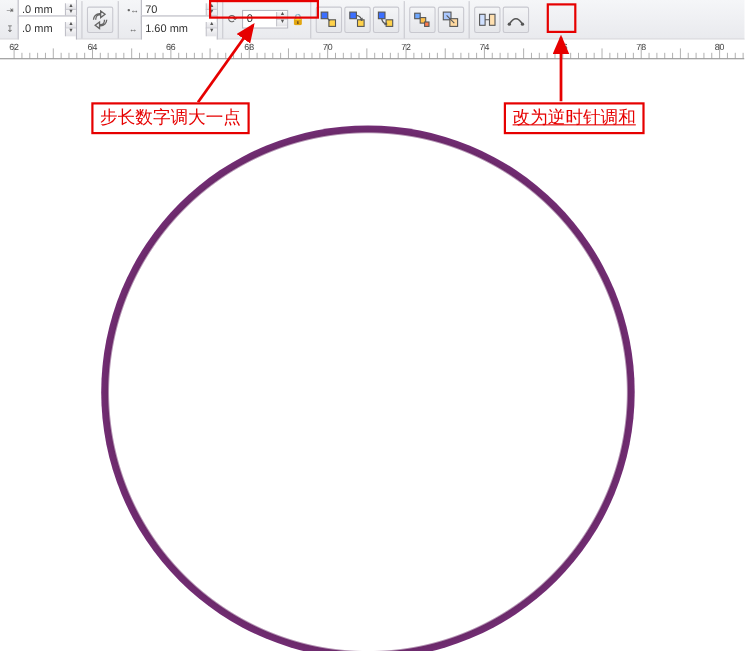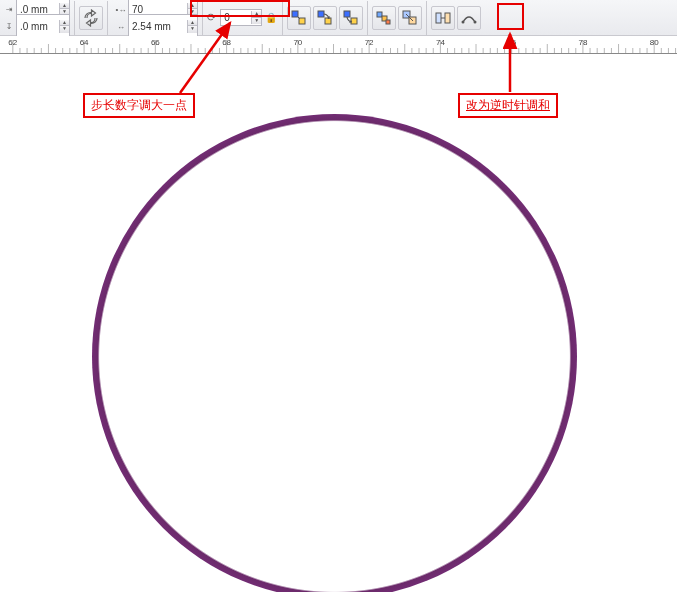--- a/index.html
+++ b/index.html
@@ -130,21 +130,21 @@
     position: absolute;
     border-radius: 50%;
   }
   
   .arrow { position: absolute; pointer-events: none; }
   .callout {
     position: absolute;
     border: 2px solid #e60000;
     background: rgba(255,255,255,0.7);
     color: #e60000;
-    font-size: 12px;
+    font-size: 16px;
     padding: 2px 6px;
     white-space: nowrap;
   }
 </style>
 </head>
 <body>
 
 <div class="toolbar">
 
   <div class="grp">
@@ -189,21 +189,21 @@
           <span class="val">70</span>
           <span class="spin">
               <span>▲</span>
               <span>▼</span>
             </span>
         </div>
       </div>
       <div class="field">
         <span class="ico">↔</span>
         <div class="numbox wide">
-          <span class="val">2.54 mm</span>
+          <span class="val">1.60 mm</span>
           <span class="spin">
               <span>▲</span>
               <span>▼</span>
             </span>
         </div>
       </div>
     </div>
   </div>
 
   <div class="grp">

